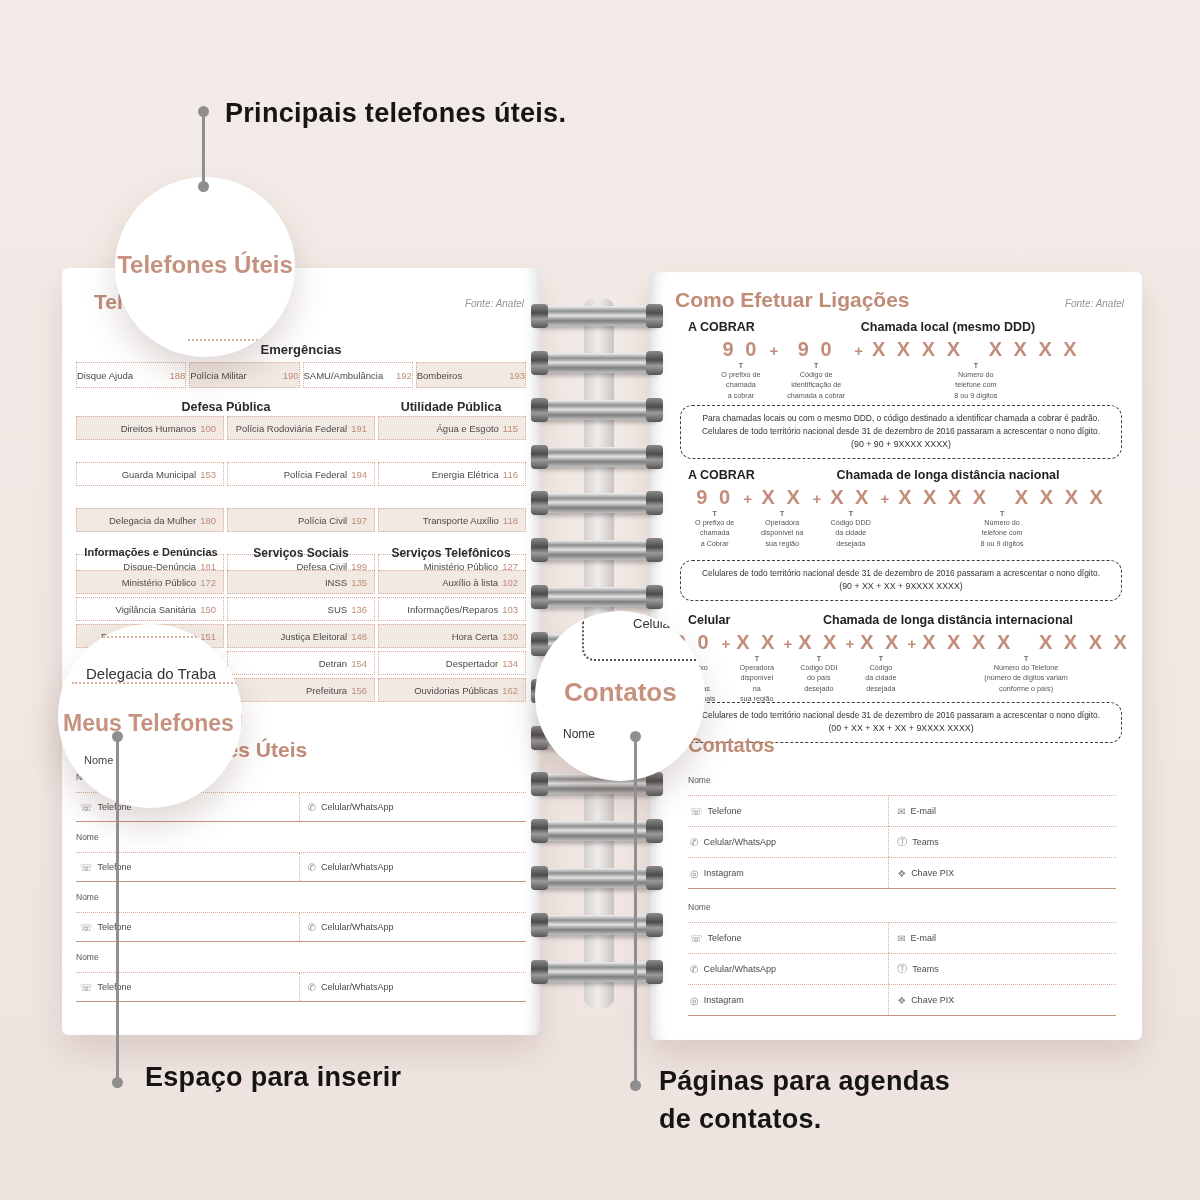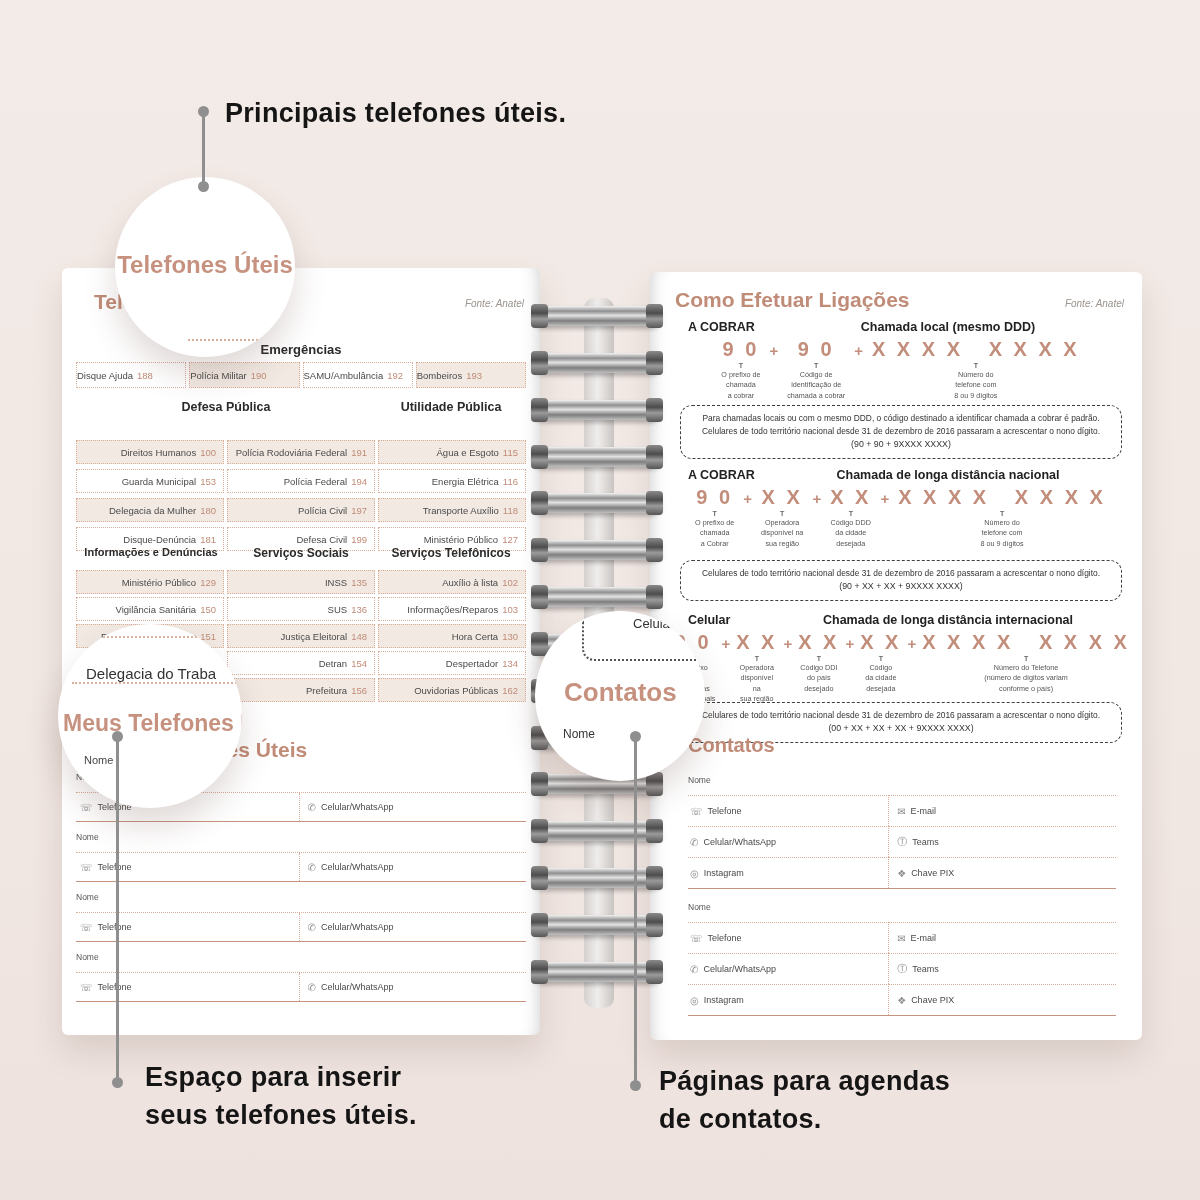--- a/index.html
+++ b/index.html
@@ -14,27 +14,27 @@
   .rp{left:650px;top:272px;width:492px;height:768px;
       box-shadow:0 16px 32px rgba(95,65,55,.15), inset 16px 0 18px -16px rgba(0,0,0,.22);}
   .ptitle{position:absolute;font-weight:bold;font-size:21px;color:#c08b77;white-space:nowrap;}
   .source{position:absolute;font-size:10px;font-style:italic;color:#9a948f;margin-left:24px;}
 
   .h-center{position:absolute;text-align:center;font-weight:bold;color:#2b2b2b;}
 
   .cell{border:1px dotted #d9ae99;display:flex;align-items:center;font-size:9.5px;color:#4a4a4a;overflow:hidden;white-space:nowrap;}
   .cell .num{color:#c08b77;margin-left:4px;}
   .cell.alt{background:#f2e9e3;}
-  .cell.c-center{justify-content:flex-start;}
+  .cell.c-center{justify-content:space-between;}
   .cell.c-right{justify-content:flex-end;padding-right:7px;}
   .cell.empty{border:none;background:transparent;}
 
   .grid{position:absolute;left:14px;width:450px;display:grid;grid-template-columns:1fr 1fr 1fr;column-gap:3px;}
   #emg-row{position:absolute;left:14px;width:450px;display:grid;grid-template-columns:1fr 1fr 1fr 1fr;column-gap:3px;grid-auto-rows:26px;top:94px;}
-  #gridA{top:172px;grid-auto-rows:24px;row-gap:5px;}
+  #gridA{top:148px;grid-auto-rows:24px;row-gap:22px;}
   #gridB{top:302px;grid-auto-rows:24px;row-gap:3px;}
 
   
   #lblocks{position:absolute;left:14px;width:450px;top:504px;}
   .lblock{height:48px;margin-bottom:12px;}
   .nome{font-size:8.5px;color:#555;height:16px;}
   .lfields{display:flex;height:28px;margin-top:4px;border-top:1px dotted #d9ae99;border-bottom:1.2px solid #c6937e;}
   .lfields .fcell{display:flex;align-items:center;font-size:9px;color:#4a4a4a;}
   .lfields .fcell:first-child{width:50%;border-right:1px dotted #d9ae99;padding-left:4px;}
   .lfields .fcell:last-child{width:50%;padding-left:8px;}
@@ -178,21 +178,21 @@
           <span class="num">127</span>
         </div>
     </div>
 
     <div class="h-center" style="left:14px;width:150px;top:278px;font-size:11px;">Informações e Denúncias</div>
     <div class="h-center" style="left:164px;width:150px;top:278px;font-size:12px;">Serviços Sociais</div>
     <div class="h-center" style="left:314px;width:150px;top:278px;font-size:12px;">Serviços Telefônicos</div>
     <div class="grid" id="gridB">
       <div class="cell c-right alt">
           <span>Ministério Público</span>
-          <span class="num">129</span>
+          <span class="num">172</span>
         </div>
       <div class="cell c-right alt">
           <span>INSS</span>
           <span class="num">135</span>
         </div>
       <div class="cell c-right alt">
           <span>Auxílio à lista</span>
           <span class="num">102</span>
         </div>
       <div class="cell c-right">
@@ -547,20 +547,19 @@
   <div class="cline" style="left:116px;top:738px;height:342px;"></div>
   <div class="cdot" style="left:112px;top:1077px;"></div>
 
   <div class="cdot" style="left:630px;top:731px;"></div>
   <div class="cline" style="left:634px;top:738px;height:345px;"></div>
   <div class="cdot" style="left:630px;top:1080px;"></div>
 
   <div class="ann" style="left:225px;top:94px;">Principais telefones úteis.</div>
   <div class="ann" style="left:145px;top:1058px;">
     <div>Espaço para inserir</div>
-    <div>seus telefones úteis.</div>
   </div>
   <div class="ann" style="left:659px;top:1062px;">
     <div>Páginas para agendas</div>
     <div>de contatos.</div>
   </div>
 
 </div>
 
 </body></html>

